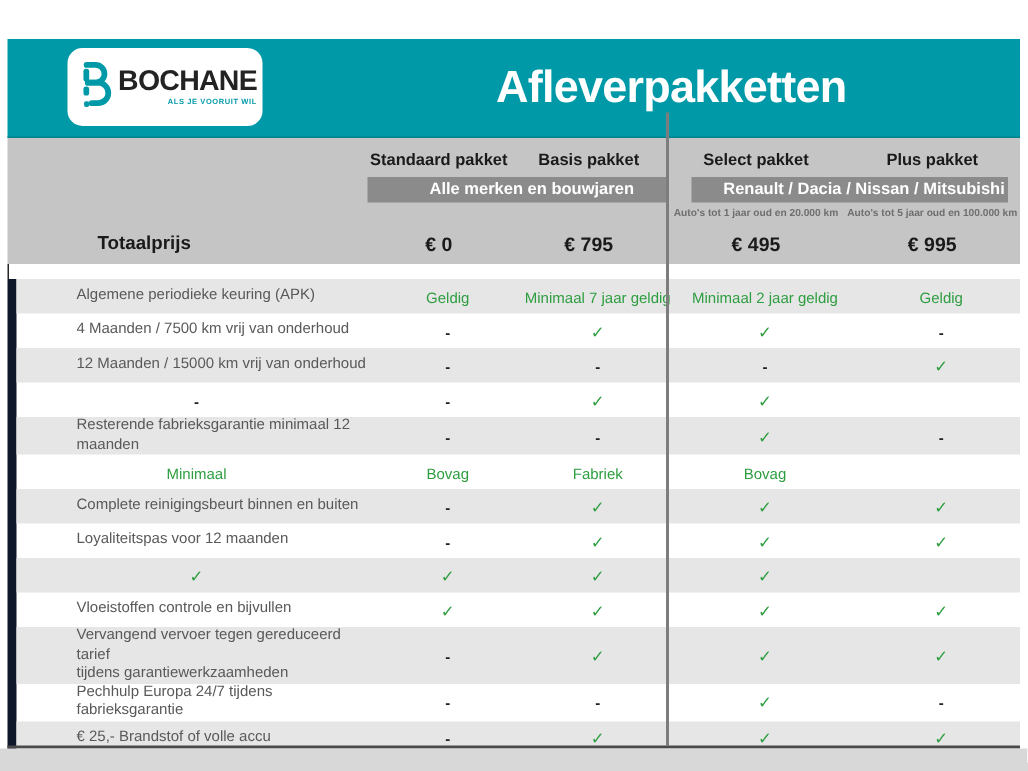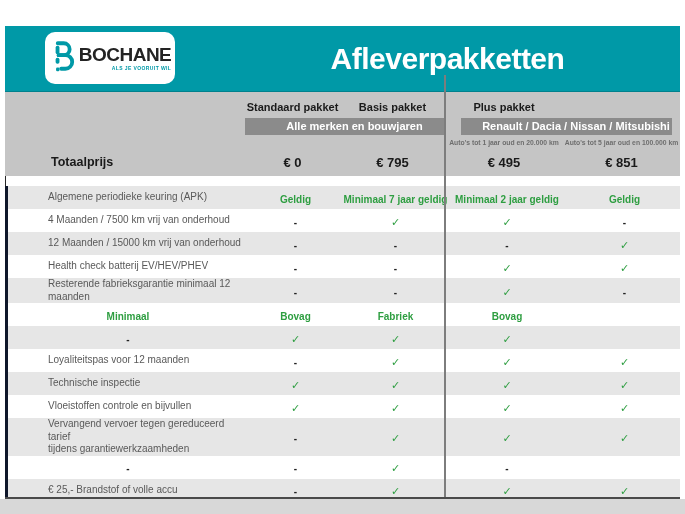--- a/index.html
+++ b/index.html
@@ -39,34 +39,34 @@
   .badges{margin-top:5px;}
   .badge{
     background:#8b8b8b;color:#ffffff;font-size:11px;font-weight:bold;
     height:17px;line-height:17px;text-align:center;padding-left:19px;
   }
   .badge1{grid-column:2/4;}
   .badge2{grid-column:4/6;margin:0 8px 0 16px;}
   .captions{margin-top:2px;height:11px;}
   .caption{font-size:6.8px;font-weight:bold;color:#6e6e6e;}
   .totalrow{height:28px;}
-  .total-label{font-size:12.5px;font-weight:bold;color:#1a1a1a;padding-left:46px;}
+  .total-label{font-size:12.5px;font-weight:bold;color:#1a1a1a;padding-left:60px;}
   .price{font-size:13px;font-weight:bold;color:#1a1a1a;}
   
   .spacer{height:10px;border-left:1px solid #262626;}
-  .tbody{border-left:3px solid #0f172a;}
+  .tbody{border-left:6px solid #0f172a;}
   .row{min-height:23px;}
   .row:nth-child(odd){background:#e6e6e6;}
   .row-label{
     font-size:10px;color:#595959;padding-left:40px;max-width:205px;
     white-space:pre-line;line-height:1.25;
   }
   .check{color:#2e9e41;font-size:11px;font-weight:bold;}
   .dash{color:#222222;font-size:10px;font-weight:bold;}
-  .gval{color:#2e9e41;font-size:10px;font-weight:bold;}
+  .gval{color:#2e9e41;font-size:10px;font-weight:normal;}
   .bottom-white{height:23px;border-left:1px solid #262626;background:#ffffff;}
   
   .footer-line{position:absolute;left:5px;right:5px;top:497px;height:2px;background:#4a4a4a;}
   .footer-strip{position:absolute;left:0;right:0;top:499px;bottom:0;background:#d8d8d8;}
   
   .v-divider{position:absolute;left:444px;top:75px;height:422px;width:2px;background:#7d7d7d;}
 </style>
 </head>
 <body>
 
@@ -90,40 +90,41 @@
       </span>
     </div>
     <div class="title">Afleverpakketten</div>
   </div>
 
   <div class="colhead">
     <div class="grid">
       <div></div>
       <div class="c pkg-name">Standaard pakket</div>
       <div class="c pkg-name">Basis pakket</div>
+      <div class="c pkg-name">Select pakket</div>
       <div class="c pkg-name">Plus pakket</div>
     </div>
     <div class="grid badges">
       <div></div>
       <div class="badge badge1">Alle merken en bouwjaren</div>
       <div class="badge badge2">Renault / Dacia / Nissan / Mitsubishi</div>
     </div>
     <div class="grid captions">
       <div></div>
       <div></div>
       <div></div>
       <div class="c caption">Auto's tot 1 jaar oud en 20.000 km</div>
       <div class="c caption">Auto's tot 5 jaar oud en 100.000 km</div>
     </div>
     <div class="grid totalrow">
       <div class="total-label">Totaalprijs</div>
       <div class="c price">€ 0</div>
       <div class="c price">€ 795</div>
       <div class="c price">€ 495</div>
-      <div class="c price">€ 851</div>
+      <div class="c price">€ 995</div>
     </div>
   </div>
 
   <div class="spacer"></div>
 
   <div class="tbody" id="tbody">
       <div class="grid row">
         <div class="row-label">Algemene periodieke keuring (APK)</div>
         <div class="c"><span class="gval">Geldig</span></div>
         <div class="c"><span class="gval">Minimaal 7 jaar geldig</span></div>
@@ -138,54 +139,53 @@
         <div class="c"><span class="dash">-</span></div>
       </div>
       <div class="grid row">
         <div class="row-label">12 Maanden / 15000 km vrij van onderhoud</div>
         <div class="c"><span class="dash">-</span></div>
         <div class="c"><span class="dash">-</span></div>
         <div class="c"><span class="dash">-</span></div>
         <div class="c"><span class="check">✓</span></div>
       </div>
       <div class="grid row">
-        <div class="row-label">Health check batterij EV/HEV/PHEV</div>
         <div class="c"><span class="dash">-</span></div>
         <div class="c"><span class="dash">-</span></div>
         <div class="c"><span class="check">✓</span></div>
         <div class="c"><span class="check">✓</span></div>
       </div>
       <div class="grid row">
         <div class="row-label">Resterende fabrieksgarantie minimaal 12 maanden</div>
         <div class="c"><span class="dash">-</span></div>
         <div class="c"><span class="dash">-</span></div>
         <div class="c"><span class="check">✓</span></div>
         <div class="c"><span class="dash">-</span></div>
       </div>
       <div class="grid row">
         <div class="c"><span class="gval">Minimaal</span></div>
         <div class="c"><span class="gval">Bovag</span></div>
         <div class="c"><span class="gval">Fabriek</span></div>
         <div class="c"><span class="gval">Bovag</span></div>
       </div>
       <div class="grid row">
+        <div class="row-label">Complete reinigingsbeurt binnen en buiten</div>
         <div class="c"><span class="dash">-</span></div>
         <div class="c"><span class="check">✓</span></div>
         <div class="c"><span class="check">✓</span></div>
         <div class="c"><span class="check">✓</span></div>
       </div>
       <div class="grid row">
         <div class="row-label">Loyaliteitspas voor 12 maanden</div>
         <div class="c"><span class="dash">-</span></div>
         <div class="c"><span class="check">✓</span></div>
         <div class="c"><span class="check">✓</span></div>
         <div class="c"><span class="check">✓</span></div>
       </div>
       <div class="grid row">
-        <div class="row-label">Technische inspectie</div>
         <div class="c"><span class="check">✓</span></div>
         <div class="c"><span class="check">✓</span></div>
         <div class="c"><span class="check">✓</span></div>
         <div class="c"><span class="check">✓</span></div>
       </div>
       <div class="grid row">
         <div class="row-label">Vloeistoffen controle en bijvullen</div>
         <div class="c"><span class="check">✓</span></div>
         <div class="c"><span class="check">✓</span></div>
         <div class="c"><span class="check">✓</span></div>
@@ -193,20 +193,21 @@
       </div>
       <div class="grid row">
         <div class="row-label">Vervangend vervoer tegen gereduceerd tarief
 tijdens garantiewerkzaamheden</div>
         <div class="c"><span class="dash">-</span></div>
         <div class="c"><span class="check">✓</span></div>
         <div class="c"><span class="check">✓</span></div>
         <div class="c"><span class="check">✓</span></div>
       </div>
       <div class="grid row">
+        <div class="row-label">Pechhulp Europa 24/7 tijdens fabrieksgarantie</div>
         <div class="c"><span class="dash">-</span></div>
         <div class="c"><span class="dash">-</span></div>
         <div class="c"><span class="check">✓</span></div>
         <div class="c"><span class="dash">-</span></div>
       </div>
       <div class="grid row">
         <div class="row-label">€ 25,- Brandstof of  volle accu</div>
         <div class="c"><span class="dash">-</span></div>
         <div class="c"><span class="check">✓</span></div>
         <div class="c"><span class="check">✓</span></div>

